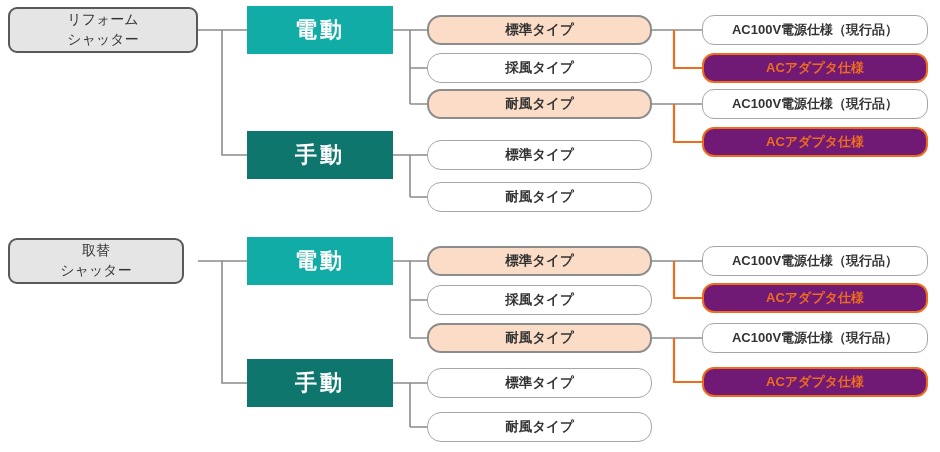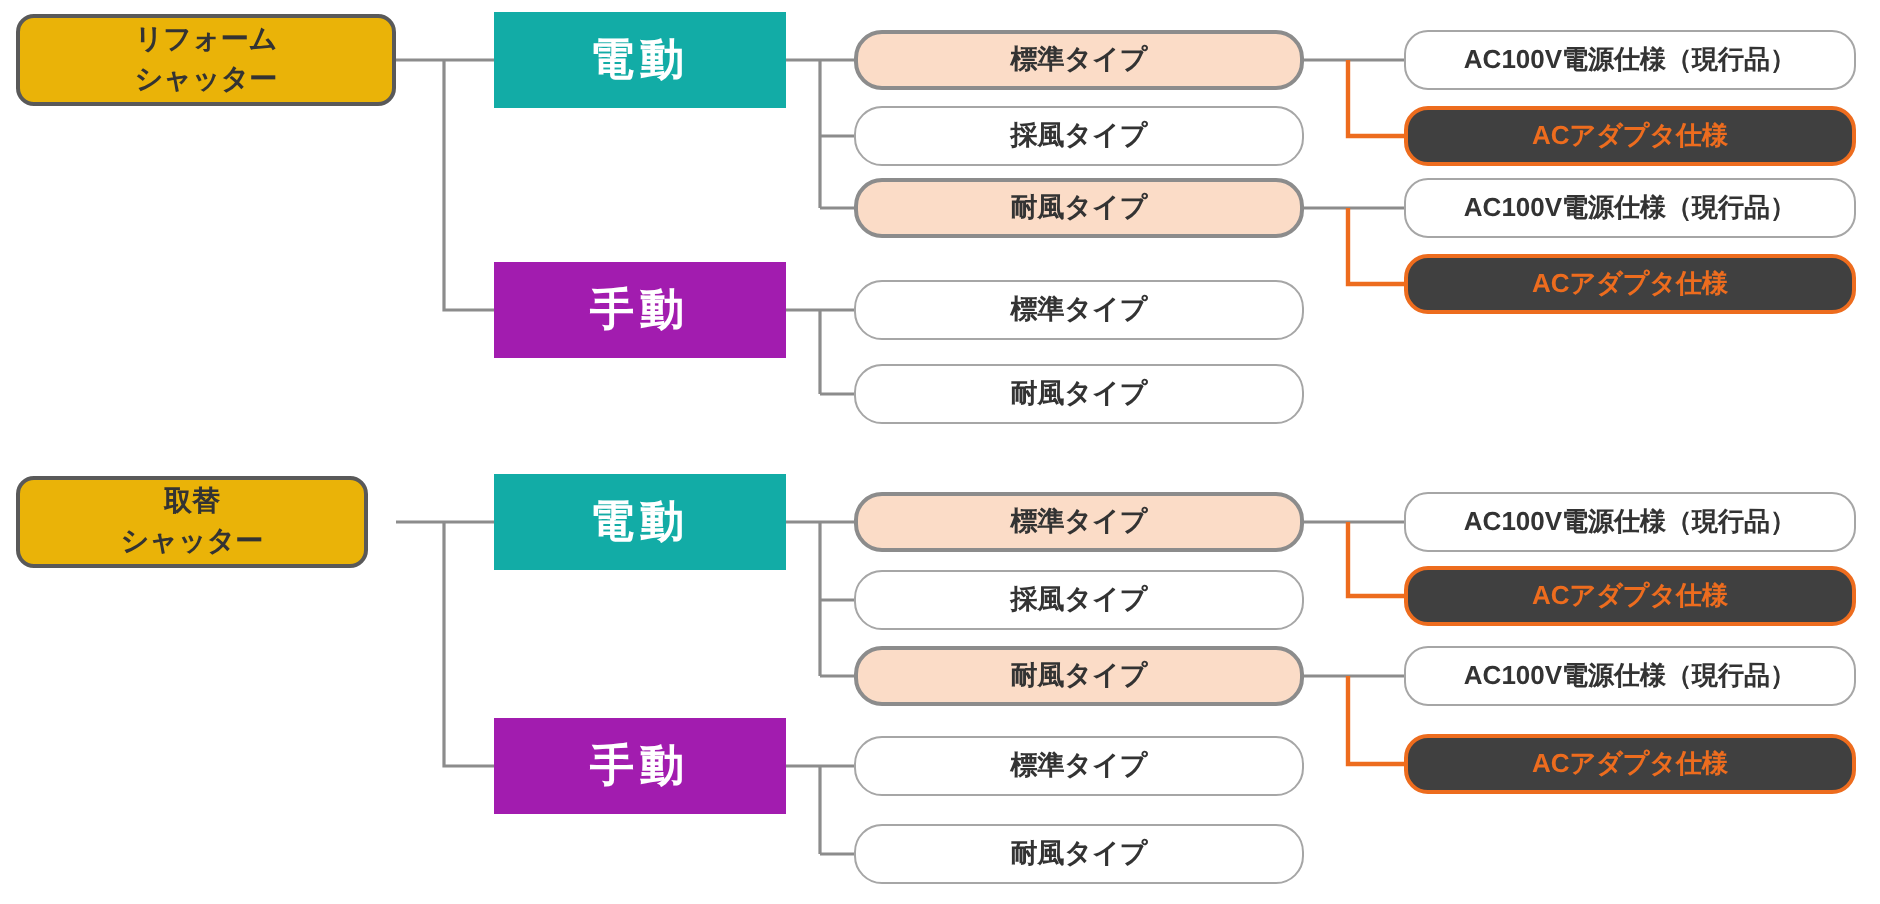--- a/index.html
+++ b/index.html
@@ -7,40 +7,40 @@
     position:relative; width:940px; height:452px; background:#ffffff;
     font-family:"Liberation Sans","DejaVu Sans",sans-serif; overflow:hidden;
   }
   #wires { position:absolute; left:0; top:0; width:940px; height:452px; }
   .node {
     position:absolute; box-sizing:border-box;
     display:flex; align-items:center; justify-content:center;
     text-align:center;
   }
   .root {
-    background:#eab308; border:2px solid #595959; border-radius:9px;
-    color:#333333; font-size:14px; font-weight:bold; line-height:1.4;
+    background:#e5e5e5; border:2px solid #595959; border-radius:9px;
+    color:#333333; font-size:14px; font-weight:normal; line-height:1.4;
     white-space:pre-line;
   }
   .drive {
     border-radius:0; color:#ffffff; font-size:22px; font-weight:bold;
     letter-spacing:3px;
   }
   .drive.electric { background:#12ACA6; }
-  .drive.manual   { background:#a21caf; }
+  .drive.manual   { background:#0f766e; }
   .type {
     background:#ffffff; border:1px solid #A6A6A6; border-radius:14px;
     color:#333333; font-size:13.5px; font-weight:bold;text-align:center;
   }
   .type.hl { background:#FBDCC7; border:2px solid #8C8C8C; }
   .leaf {
     background:#ffffff; border:1px solid #A6A6A6; border-radius:12px;
     color:#333333; font-size:13px; font-weight:bold;
   }
-  .leaf.adapter { background:#404040; border:2px solid #ED6C1E; color:#ED6C1E; }
+  .leaf.adapter { background:#701a75; border:2px solid #ED6C1E; color:#ED6C1E; }
 </style>
 </head>
 <body>
 
 <div id="canvas">
 
   <svg id="wires" viewBox="0 0 940 452" xmlns="http://www.w3.org/2000/svg">
     <path fill="none" stroke="#8C8C8C" stroke-width="1.6" d="M198 30 H247 M222 30 V155 H247
          M393 30 H410 V104 M410 30 H427 M410 68 H427 M410 104 H427
          M393 155 H410 V197 M410 155 H427 M410 197 H427

